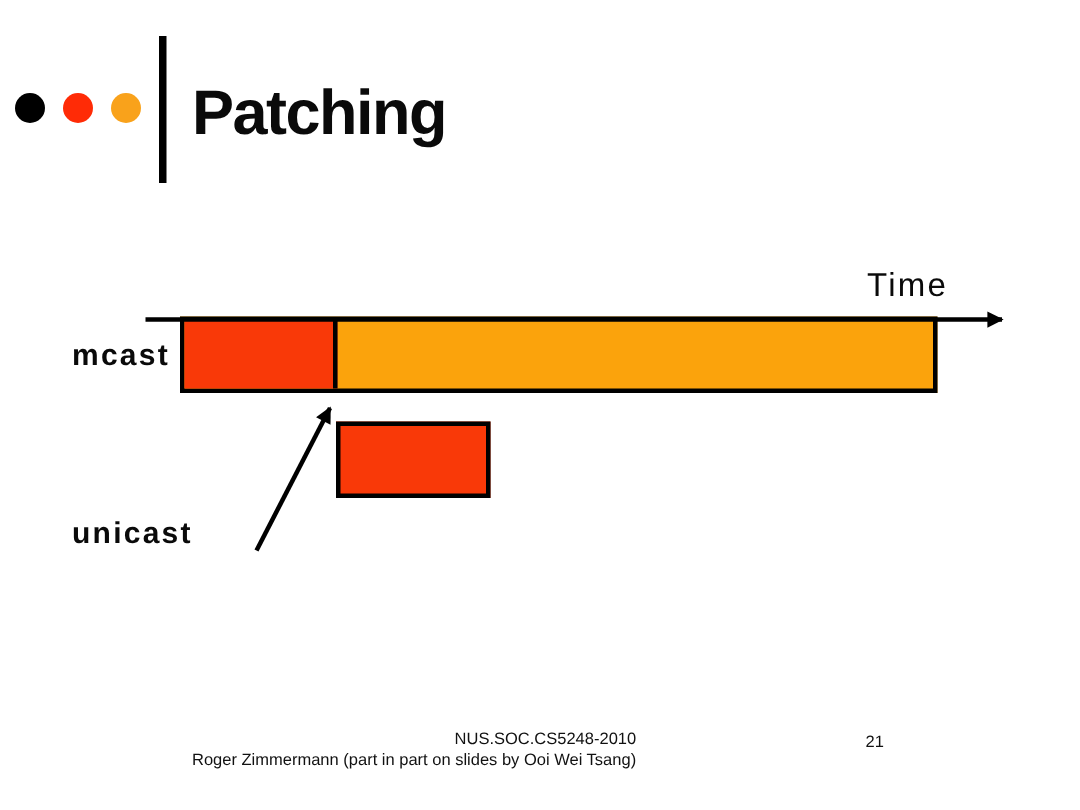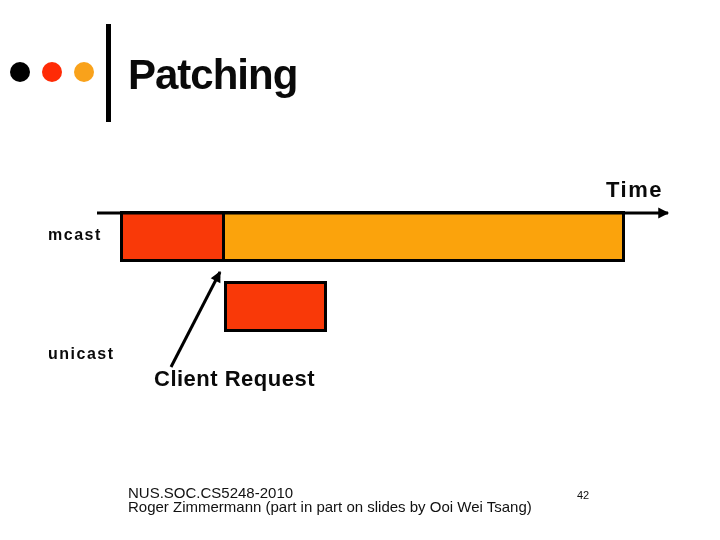--- a/index.html
+++ b/index.html
@@ -21,25 +21,25 @@
 
   
   .title {
     position: absolute; left: 128px; top: 52px;
     font-size: 42px; font-weight: bold; color: #0a0a0a;
     letter-spacing: -1px; line-height: 1.1; margin: 0;
   }
 
   
   .time-label {
-    position: absolute; left: 606px; top: 177px;
-    font-size: 22px; font-weight: bold; color: #0a0a0a; letter-spacing: 1.5px;
+    position: absolute; left: 578px; top: 177px;
+    font-size: 22px; font-weight: normal; color: #0a0a0a; letter-spacing: 1.5px;
   }
   .row-label {
-    font-size: 16px; font-weight: bold; color: #0a0a0a; letter-spacing: 1.5px;
+    font-size: 20px; font-weight: bold; color: #0a0a0a; letter-spacing: 1.5px;
     position: absolute; left: 48px;
   }
   .row-label.mcast { top: 226px; }
   .row-label.unicast { top: 301px; margin-top: 44px; }
   .client-request {
     position: absolute; left: 154px; top: 366px;
     font-size: 22px; font-weight: bold; color: #0a0a0a; letter-spacing: 0.5px;
   }
 
   
@@ -58,21 +58,21 @@
     width: 103px; height: 51px;
     border: 3px solid #000; box-sizing: border-box;
   }
 
   
   .arrows { position: absolute; left: 0; top: 0; width: 720px; height: 540px; pointer-events: none; }
 
   
   .footer {
     position: absolute; left: 128px; top: 486px;
-    font-size: 15px; color: #111; line-height: 14px;
+    font-size: 11px; color: #111; line-height: 14px; text-align: right;
   }
   .page-number {
     position: absolute; left: 577px; top: 489px;
     font-size: 11px; color: #111;
   }
 </style>
 </head>
 <body>
 
 <div class="slide">
@@ -87,31 +87,30 @@
   <span class="time-label">Time</span>
 
   <span class="row-label mcast">mcast</span>
   <div class="mcast-bar" style="background-color: rgb(251, 163, 12);">
     <div class="mcast-red" style="background-color: rgb(249, 57, 8);"></div>
   </div>
 
   <span class="row-label unicast">unicast</span>
   <div class="unicast-bar" style="background-color: rgb(249, 57, 8);"></div>
 
-  <span class="client-request">Client Request</span>
 
   <svg class="arrows" viewBox="0 0 720 540" xmlns="http://www.w3.org/2000/svg">
     <defs>
       <marker id="arrowhead" viewBox="0 0 12 12" refX="10" refY="6" markerWidth="13" markerHeight="13" orient="auto" markerUnits="userSpaceOnUse">
         <path d="M1,1 L11,6 L1,11 Z" fill="#000"></path>
       </marker>
     </defs>
     <line x1="97" y1="213" x2="668" y2="213" stroke="#000" stroke-width="3" marker-end="url(#arrowhead)"></line>
     <line x1="171" y1="367" x2="220" y2="272" stroke="#000" stroke-width="3" marker-end="url(#arrowhead)"></line>
   </svg>
 
   <div class="footer">
     <div>NUS.SOC.CS5248-2010</div>
     <div>Roger Zimmermann (part in part on slides by Ooi Wei Tsang)</div>
   </div>
-  <span class="page-number">42</span>
+  <span class="page-number">21</span>
 
 </div>
 
 </body></html>

